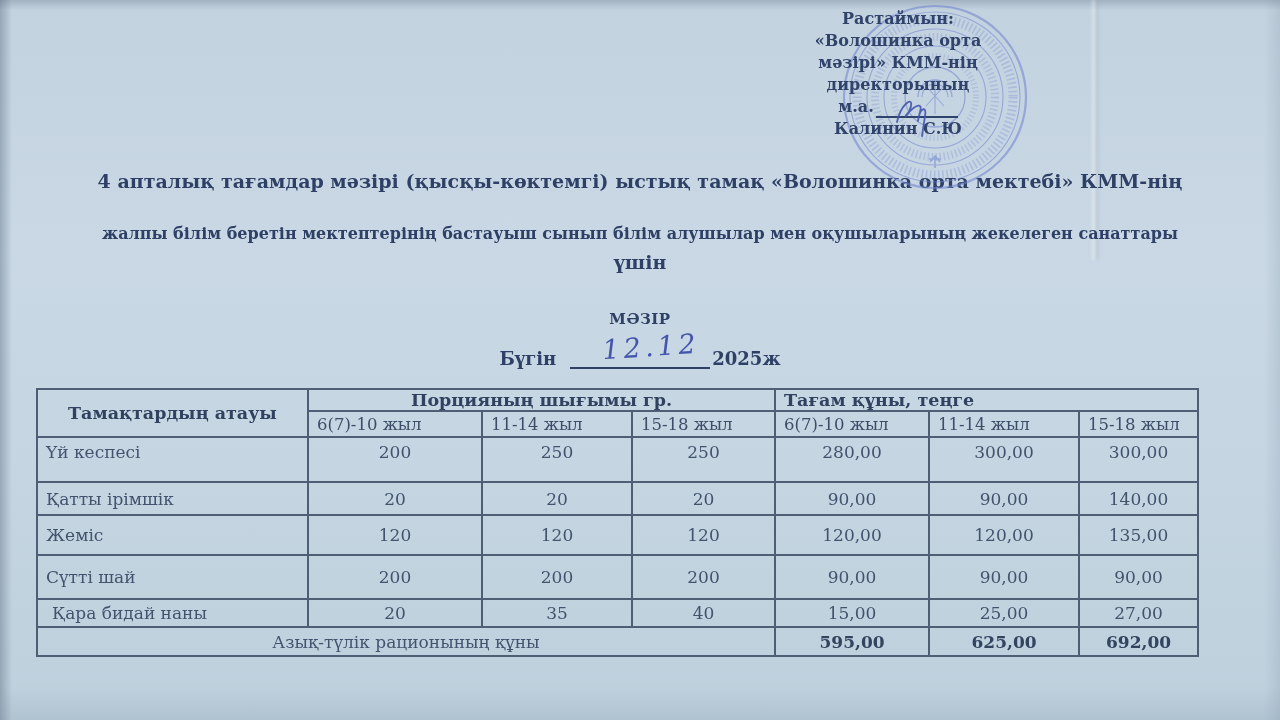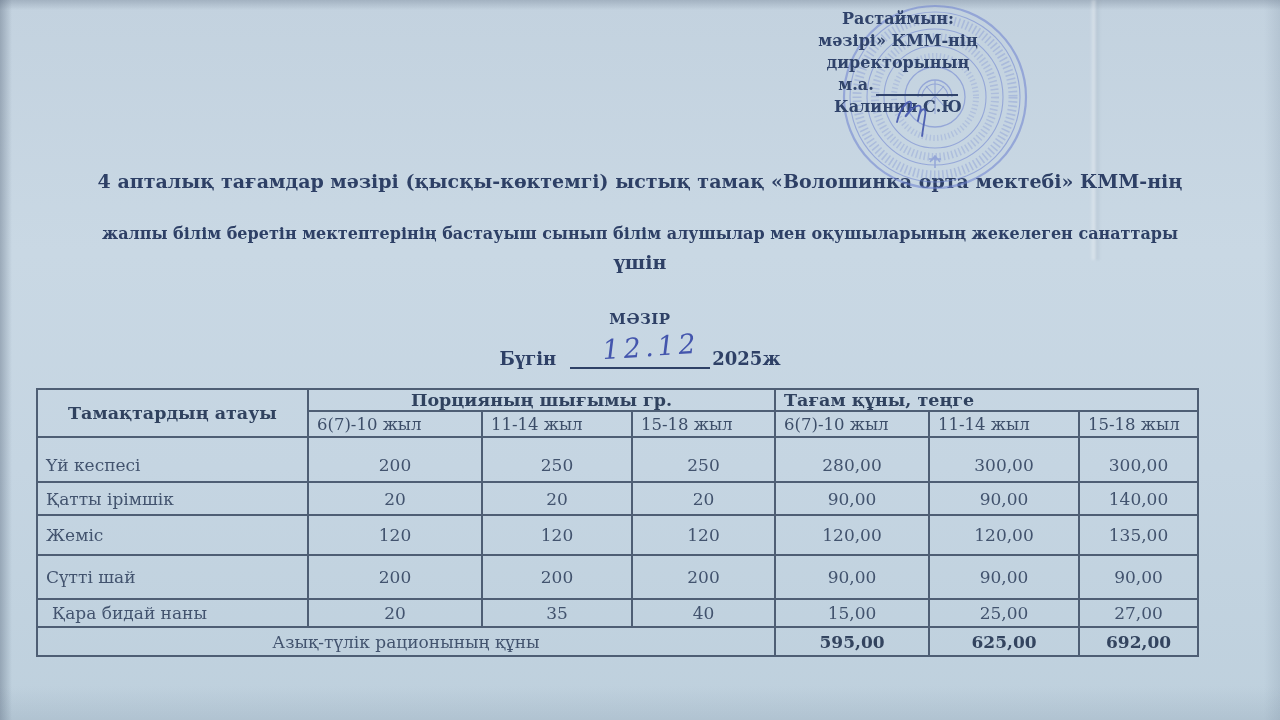--- a/index.html
+++ b/index.html
@@ -62,21 +62,21 @@
   }
   .doc-table td,.doc-table th{
     border:2px solid #4e5e74;padding:0 8px;overflow:hidden;white-space:nowrap;
   }
   .doc-table th{color:#30425f;font-size:17.5px;font-weight:bold;}
   .h-group{text-align:center;}
   .h-cost{text-align:left;}
   .h-age{font-weight:normal;text-align:left;font-size:16.5px;color:#3c4d68;height:24px;}
   .c-name{text-align:left;}
   .c-num{text-align:center;}
-  .row-first td{vertical-align:top;padding-top:17px;}
+  .row-first td{vertical-align:top;padding-top:4px;}
   .t-label{text-align:center;}
   .t-total{text-align:center;font-weight:bold;color:#33445f;}
 </style>
 </head>
 <body>
 
 <div class="photo">
 
   <div class="shade shade-top"></div>
   <div class="shade shade-left"></div>
@@ -96,20 +96,21 @@
       <circle cx="95" cy="95" r="30" stroke-width="1.3"></circle>
       <path d="M78,95 a17,17 0 0 1 34,0" stroke-width="1.4"></path>
       <path d="M82,95 a13,13 0 0 1 26,0" stroke-width="1.1"></path>
       <path d="M95,78 v34 M86,84 l18,20 M104,84 l-18,20" stroke-width="1.1"></path>
       <path d="M90,160 l5,-6 5,6 M95,154 v12 M89,157 h12" stroke-width="1.6"></path>
     </g>
   </svg>
 
   <div class="approval">
     <div>Растаймын:</div>
+    <div>«Волошинка орта</div>
     <div>мәзірі» КММ-нің</div>
     <div>директорының</div>
     <div class="ma-row">
       <span>м.а.</span>
         <span class="ma-blank"></span>
     </div>
     <div>Калинин С.Ю</div>
     <svg class="signature-svg" width="60" height="48" viewBox="0 0 60 48">
       <path d="M8,30 C12,12 24,4 22,14 C20,24 12,28 20,20 C27,13 34,10 31,20 C29,27 28,34 30,24 C32,16 38,14 36,24 L33,44" fill="none" stroke="#4355ad" stroke-width="1.8" stroke-linecap="round" opacity="0.9"></path>
     </svg>

